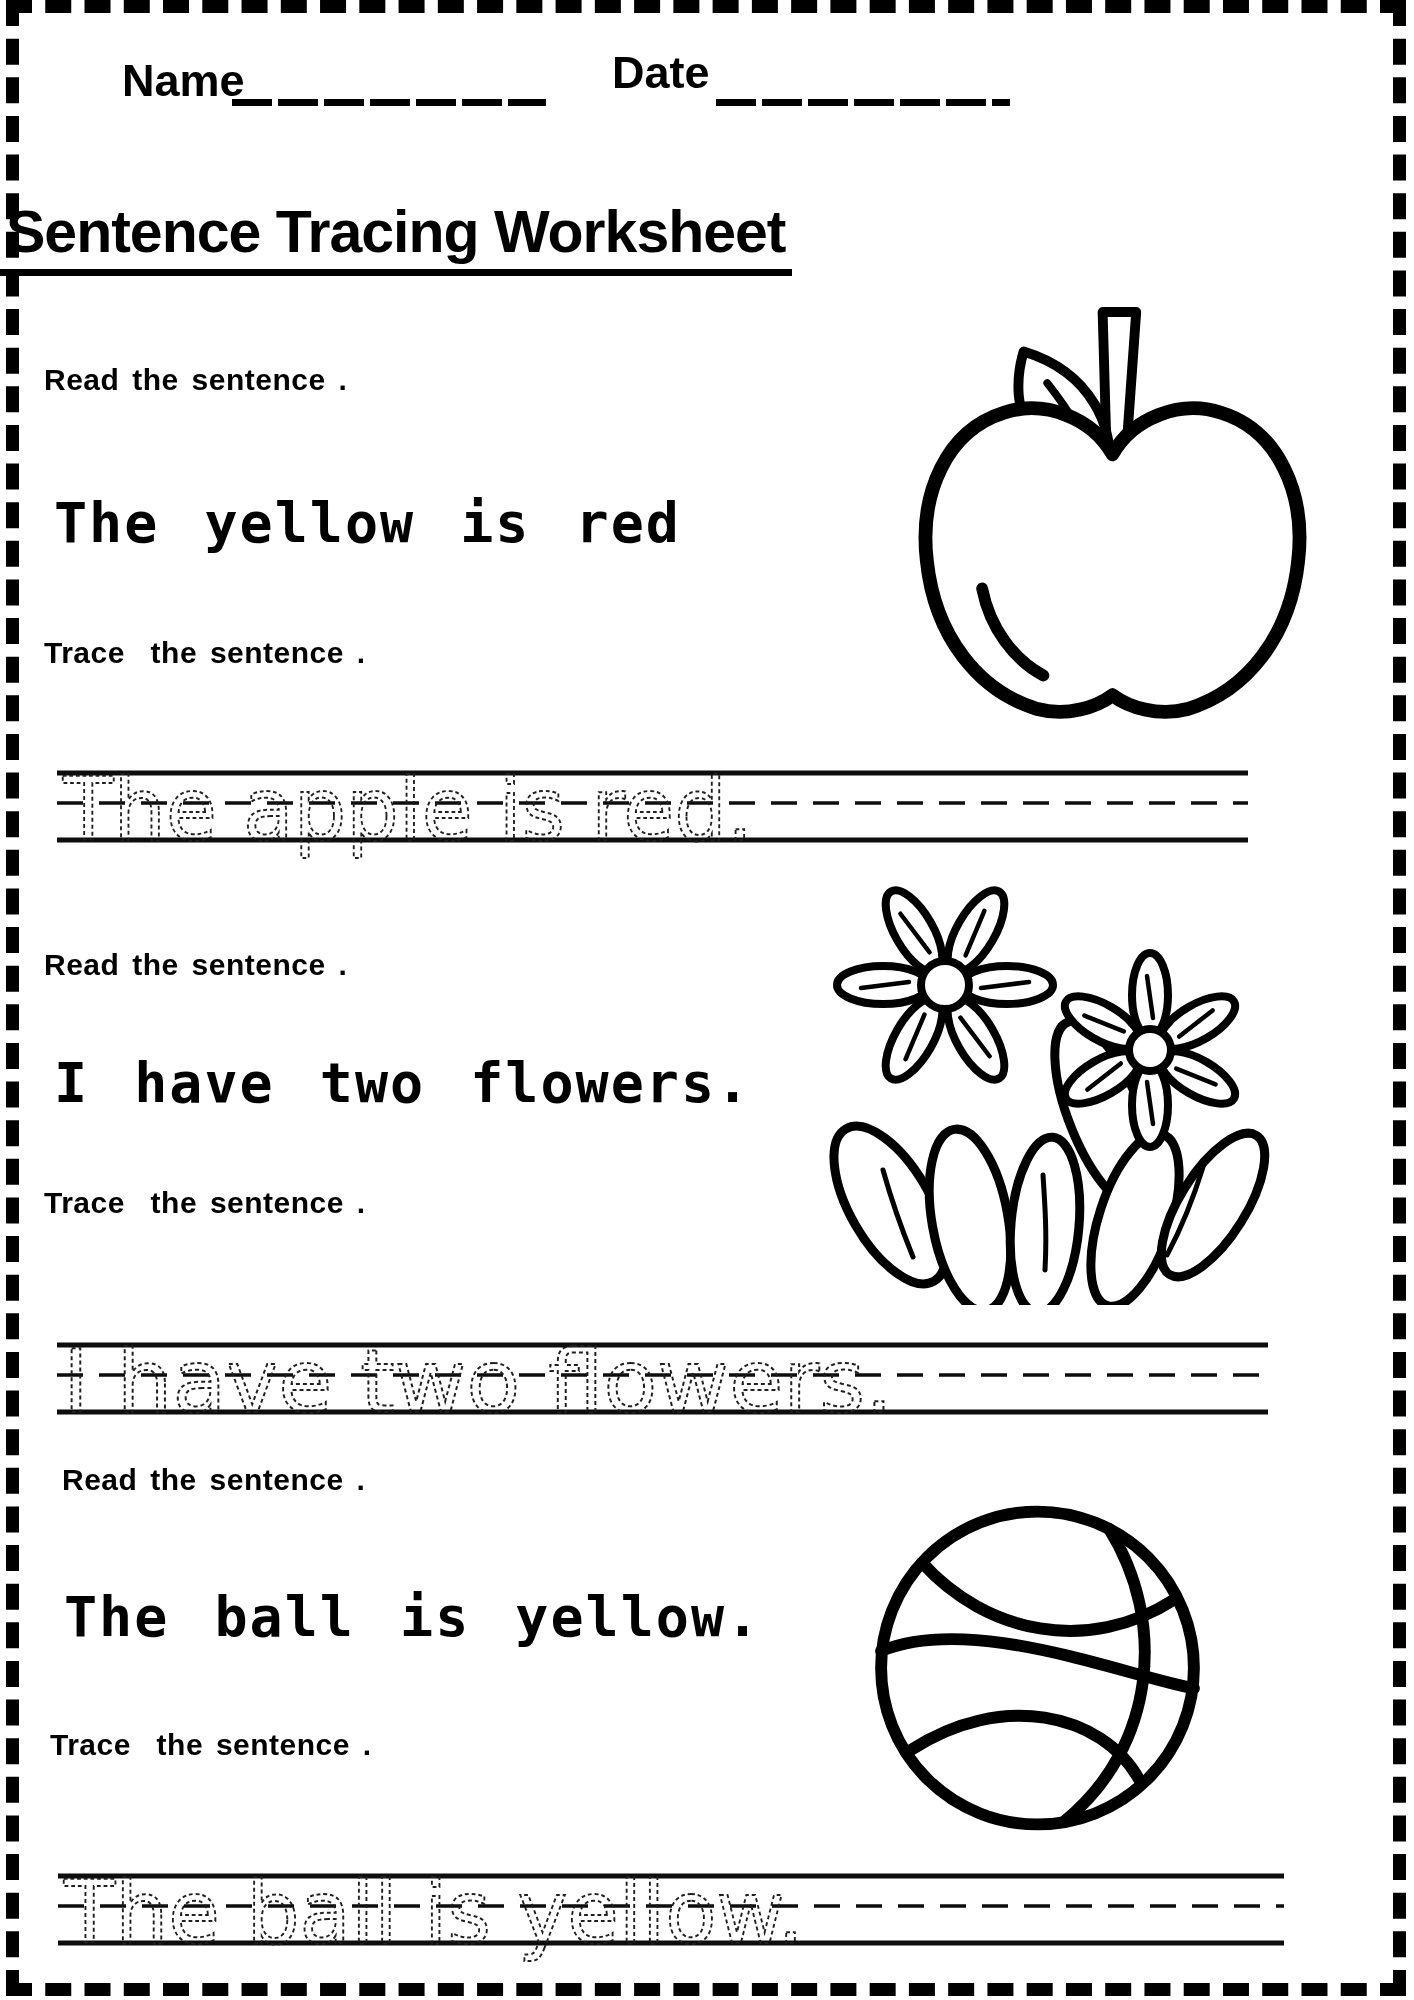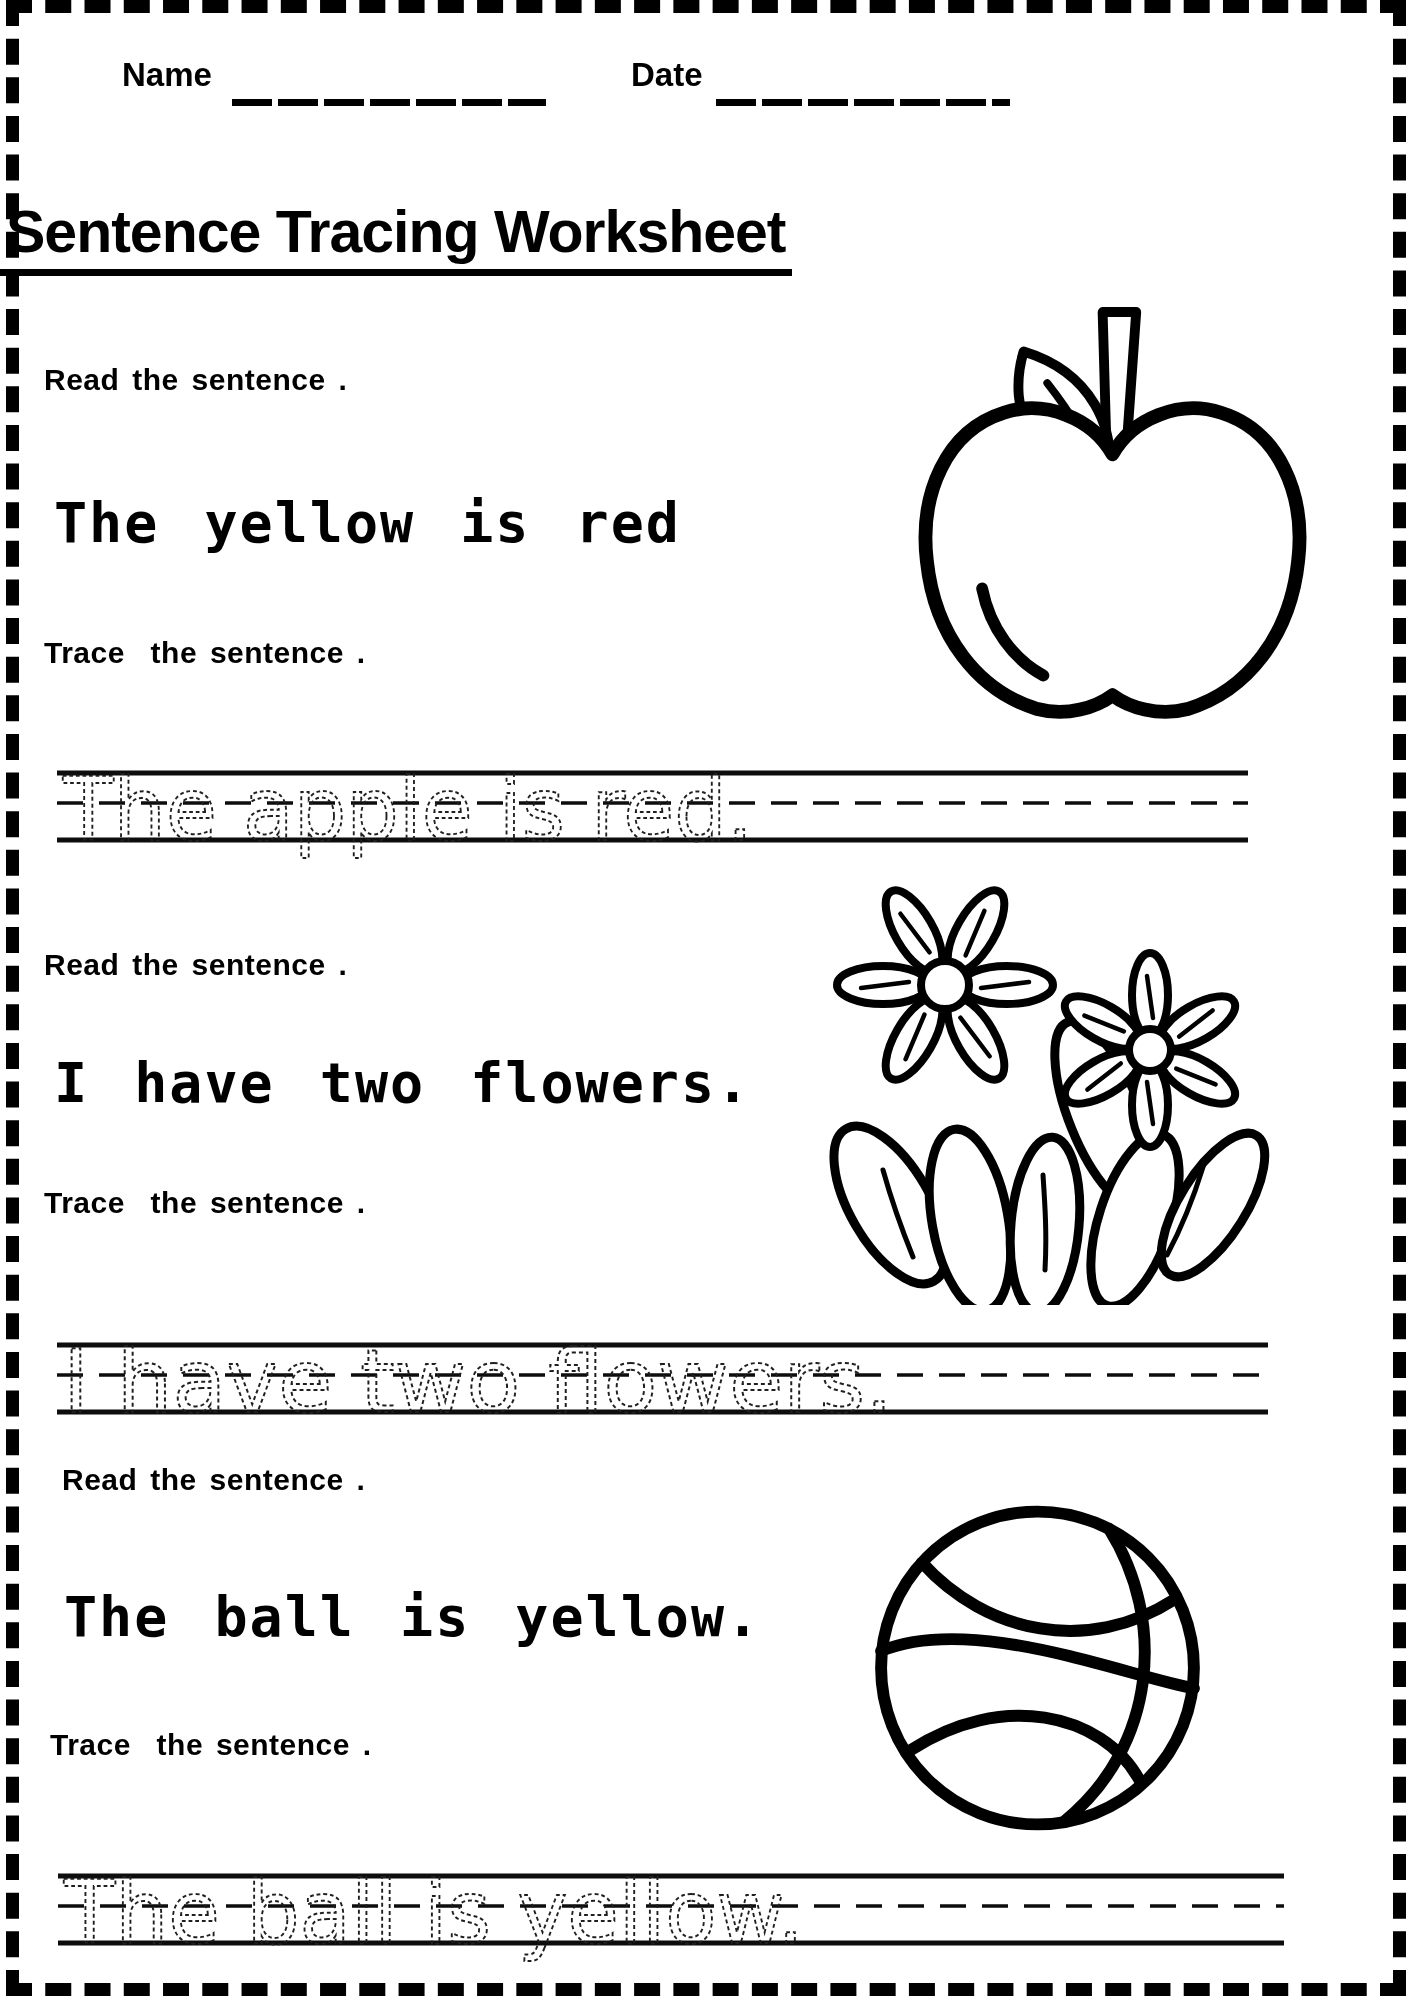--- a/index.html
+++ b/index.html
@@ -1,21 +1,21 @@
 <!DOCTYPE html>
 <html><head>
 <meta charset="utf-8">
 <style>
   html,body{margin:0;padding:0;background:#fff;}
   .page{position:relative;width:1414px;height:2000px;background:#fff;overflow:hidden;
         font-family:"Liberation Sans",sans-serif;color:#000;}
   .frame{position:absolute;left:6px;top:0;right:8px;bottom:4px;border:13px dashed #000;pointer-events:none;}
   .abs{position:absolute;}
   .label{font-weight:bold;line-height:1;color:#000;}
-  .hdr-label{font-size:33px;letter-spacing:0px;}
+  .hdr-label{font-size:45px;letter-spacing:0px;}
   .write-line{height:7px;background:repeating-linear-gradient(90deg,#000 0 40px,rgba(0,0,0,0) 40px 46px);}
   .title-wrap{left:0;right:0;top:203px;}
   .title{display:inline-block;font-size:59px;font-weight:bold;line-height:1;letter-spacing:-1px;
          border-bottom:7px solid #000;padding:0 6px 7px 6px;}
   .read-label,.trace-label{font-size:30px;font-weight:bold;line-height:1;letter-spacing:0.5px;word-spacing:4px;}
   .trace-label{white-space:pre;}
   .sentence{font-family:"DejaVu Sans Mono",monospace;font-weight:bold;font-size:55px;line-height:1;
             letter-spacing:2px;word-spacing:10px;}
   .trace-svg{display:block;}
   .guide-solid{stroke:#0d0d0d;stroke-width:5;}
@@ -26,21 +26,21 @@
   .art-fill{fill:#fff;stroke:#000;stroke-linecap:round;stroke-linejoin:round;}
 </style>
 </head>
 <body>
 
 <div class="page">
   <div class="frame"></div>
 
   <div class="abs label hdr-label" style="left:122px;top:58px;">Name</div>
   <div class="abs write-line" style="left:232px;top:99px;width:314px;"></div>
-  <div class="abs label hdr-label" style="left:612px;top:58px;margin-left:19px;">Date</div>
+  <div class="abs label hdr-label" style="left:612px;top:50px;">Date</div>
   <div class="abs write-line" style="left:716px;top:99px;width:294px;"></div>
 
   <div class="abs title-wrap">
     <span class="title">Sentence Tracing Worksheet</span>
   </div>
 
   <div class="abs read-label" style="left:44px;top:365px;">Read the sentence .</div>
   <div class="abs sentence" style="left:54px;top:496px;">The yellow is red</div>
   <div class="abs trace-label" style="left:44px;top:638px;">Trace  the sentence .</div>
 

